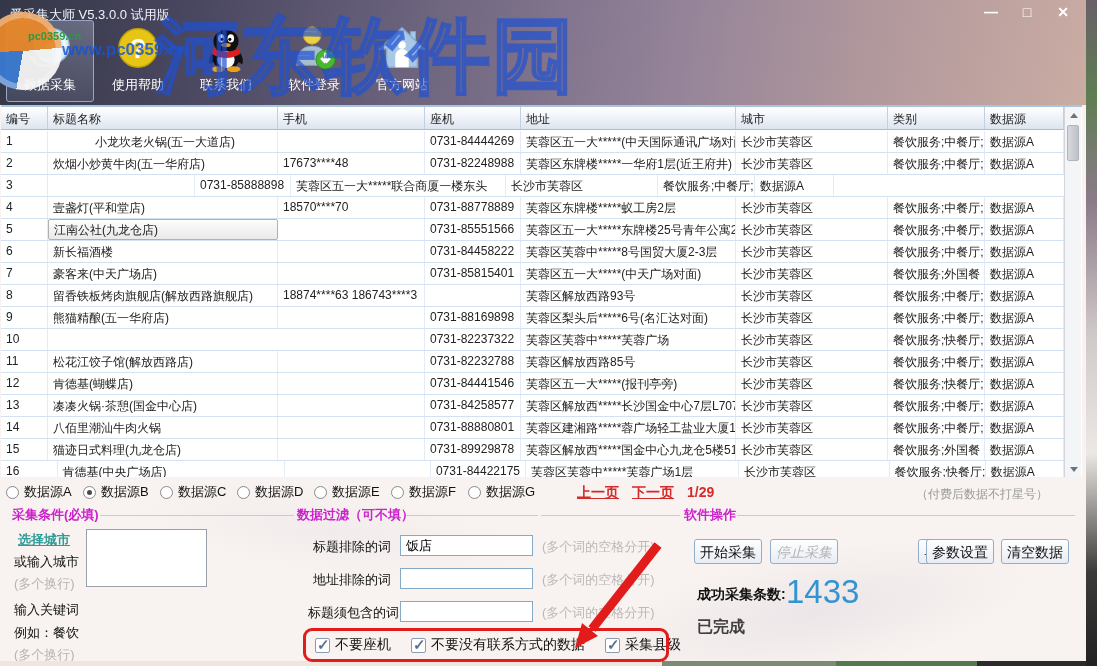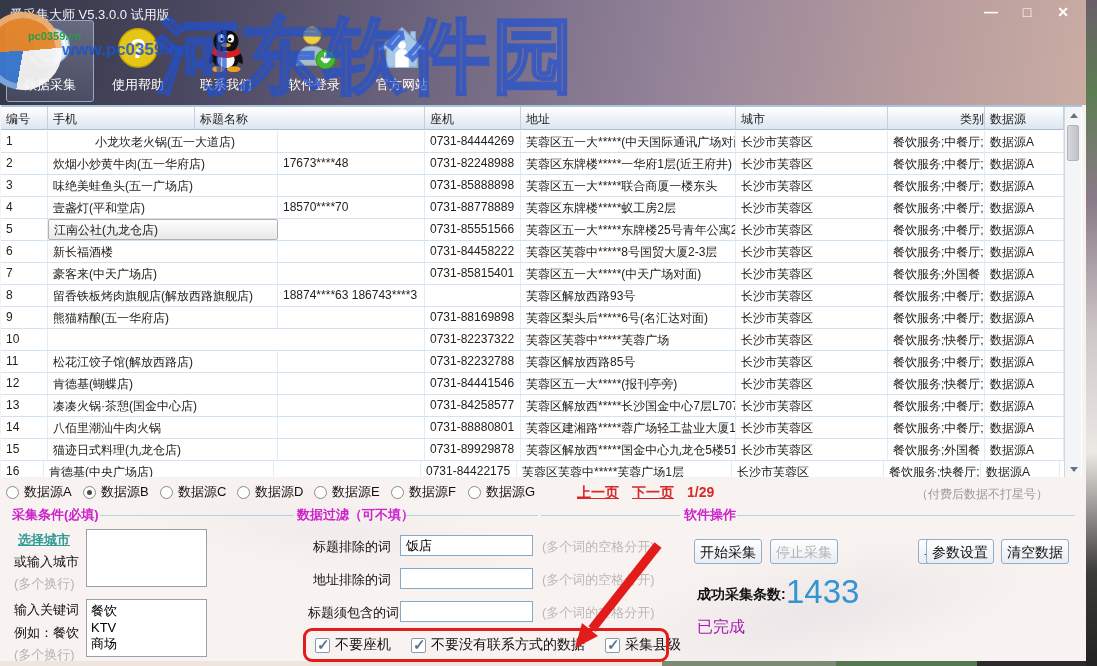--- a/index.html
+++ b/index.html
@@ -88,24 +88,24 @@
     font-family:"Liberation Sans",sans-serif; }
   .fh { position:absolute; font-size:13px; color:#bcb8b8; white-space:nowrap; }
 
   .cbrow { position:absolute; left:315px; top:159px; display:flex; gap:20px; align-items:center; }
   .cbitem { display:flex; align-items:center; font-size:14px; color:#111; white-space:nowrap; }
   .cb { width:15px; height:15px; border:1px solid #8a9ab0; background:#fff; border-radius:2px; margin-right:5px; position:relative; flex:none; }
   .cb.on::after { content:"\2713"; position:absolute; left:1px; top:-3px; font-size:15px; font-weight:bold; color:#55728e; }
 
   .opbtn { position:absolute; top:62px; width:68px; height:25px; font-size:14px; color:#111; text-align:center; padding-top:3px;
     background:linear-gradient(#fefefe,#e8edf4); border:1px solid #93aec8; border-radius:3px; cursor:default; }
-  .opbtn.disabled { color:#b2b2b2; }
+  .opbtn.disabled { color:#b2b2b2;font-style:italic; }
   .countlabel { position:absolute; left:697px; top:109px; font-size:14px; font-weight:bold; color:#111; }
   .countval { position:absolute; left:786px; top:96px; font-size:33px; color:#3394d2; }
-  .statustext { position:absolute; left:697px; top:140px; font-size:16px; color:#a21caf; }
+  .statustext { position:absolute; left:697px; top:140px; font-size:16px; color:#404040;font-weight:bold; }
 
   
   .redbox { position:absolute; left:303px; top:628px; width:366px; height:34px; border:3px solid #e21b1b;
     border-radius:9px; z-index:50; pointer-events:none; }
   .arrowsvg { position:absolute; left:0; top:0; width:1097px; height:666px; z-index:60; pointer-events:none; }
 </style>
 </head>
 <body>
 
 <div class="window">
@@ -172,26 +172,26 @@
       </div>
     <div class="wm-logo"></div>
     <div class="wm-small">pc0359.cn</div>
     <div class="wm-url">www.pc0359.cn</div>
     <div class="wm-big">河东软件园</div>
   </div>
 
   <div class="tablewrap">
     <div class="thead" id="thead">
         <div class="th" style="width: 47px;">编号</div>
+        <div class="th" style="width: 230px;">标题名称</div>
         <div class="th" style="width: 147px;">手机</div>
-        <div class="th" style="width: 230px;">标题名称</div>
         <div class="th" style="width: 96px;">座机</div>
         <div class="th" style="width: 215px;">地址</div>
         <div class="th" style="width: 152px;">城市</div>
-        <div class="th" style="width: 97px; text-align: right;">类别</div>
+        <div class="th" style="width: 97px;">类别</div>
         <div class="th" style="width: 79px;">数据源</div>
       </div>
     <div class="tbody" id="tbody">
         <div class="tr">
           <div class="td" style="width: 47px;">1</div>
           <div class="td" style="width: 230px; text-align: center;">小龙坎老火锅(五一大道店)</div>
           <div class="td" style="width: 147px;"></div>
           <div class="td" style="width: 96px;">0731-84444269</div>
           <div class="td" style="width: 215px;">芙蓉区五一大*****(中天国际通讯广场对面)</div>
           <div class="td" style="width: 152px;">长沙市芙蓉区</div>
@@ -203,21 +203,20 @@
           <div class="td" style="width: 230px;">炊烟小炒黄牛肉(五一华府店)</div>
           <div class="td" style="width: 147px;">17673****48</div>
           <div class="td" style="width: 96px;">0731-82248988</div>
           <div class="td" style="width: 215px;">芙蓉区东牌楼*****一华府1层(近王府井)</div>
           <div class="td" style="width: 152px;">长沙市芙蓉区</div>
           <div class="td" style="width: 97px;">餐饮服务;中餐厅;</div>
           <div class="td" style="width: 79px;">数据源A</div>
         </div>
         <div class="tr">
           <div class="td" style="width: 47px;">3</div>
-          <div class="td" style="width: 230px;">味绝美蛙鱼头(五一广场店)</div>
           <div class="td" style="width: 147px;"></div>
           <div class="td" style="width: 96px;">0731-85888898</div>
           <div class="td" style="width: 215px;">芙蓉区五一大*****联合商厦一楼东头</div>
           <div class="td" style="width: 152px;">长沙市芙蓉区</div>
           <div class="td" style="width: 97px;">餐饮服务;中餐厅;</div>
           <div class="td" style="width: 79px;">数据源A</div>
         </div>
         <div class="tr">
           <div class="td" style="width: 47px;">4</div>
           <div class="td" style="width: 230px;">壹盏灯(平和堂店)</div>
@@ -332,21 +331,21 @@
           <div class="td" style="width: 47px;">15</div>
           <div class="td" style="width: 230px;">猫迹日式料理(九龙仓店)</div>
           <div class="td" style="width: 147px;"></div>
           <div class="td" style="width: 96px;">0731-89929878</div>
           <div class="td" style="width: 215px;">芙蓉区解放西*****国金中心九龙仓5楼513-514</div>
           <div class="td" style="width: 152px;">长沙市芙蓉区</div>
           <div class="td" style="width: 97px;">餐饮服务;外国餐</div>
           <div class="td" style="width: 79px;">数据源A</div>
         </div>
         <div class="tr">
-          <div class="td" style="width: 43px;">16</div>
+          <div class="td" style="width: 57px;">16</div>
           <div class="td" style="width: 230px;">肯德基(中央广场店)</div>
           <div class="td" style="width: 147px;"></div>
           <div class="td" style="width: 96px;">0731-84422175</div>
           <div class="td" style="width: 215px;">芙蓉区芙蓉中*****芙蓉广场1层</div>
           <div class="td" style="width: 152px;">长沙市芙蓉区</div>
           <div class="td" style="width: 97px;">餐饮服务;快餐厅;</div>
           <div class="td" style="width: 79px;">数据源A</div>
         </div>
       </div>
     <div class="vscroll">
@@ -410,23 +409,20 @@
     <div class="seclabel" style="left:684px; top:29px;">软件操作</div>
     <div class="secline" style="left:737px; top:38px; width:338px;"></div>
 
     <div class="teal-link">选择城市</div>
     <div class="plabel" style="left:14px; top:76px;">或输入城市</div>
     <div class="phint" style="left:14px; top:98px;">(多个换行)</div>
     <textarea class="ta" style="top: 52px;"></textarea>
     <div class="plabel" style="left:14px; top:124px;">输入关键词</div>
     <div class="plabel" style="left:14px; top:147px;">例如：餐饮</div>
     <div class="phint" style="left:14px; top:169px;">(多个换行)</div>
-    <textarea class="ta" style="top: 122px;">餐饮
-KTV
-商场</textarea>
 
     <div id="ffields">
         <div class="fl" style="left: 313px; top: 61px;">标题排除的词</div>
         <input class="fi" value="饭店" style="left: 400px; top: 58px;">
         <div class="fh" style="left: 542px; top: 61px;">(多个词的空格分开)</div>
         <div class="fl" style="left: 313px; top: 94px;">地址排除的词</div>
         <input class="fi" style="left: 400px; top: 91px;">
         <div class="fh" style="left: 542px; top: 94px;">(多个词的空格分开)</div>
         <div class="fl" style="left: 308px; top: 127px;">标题须包含的词</div>
         <input class="fi" style="left: 400px; top: 124px;">

